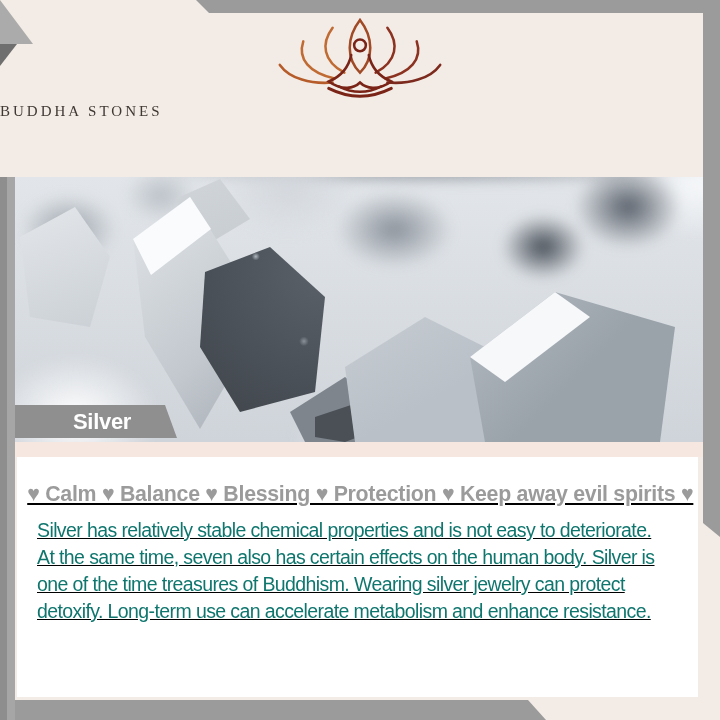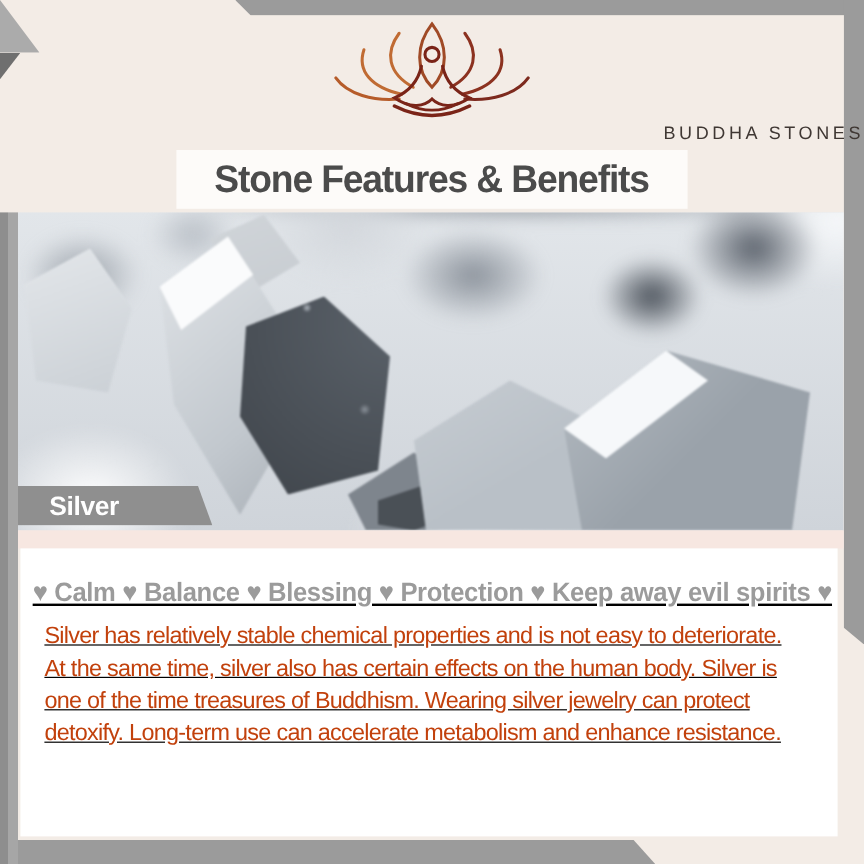--- a/index.html
+++ b/index.html
@@ -18,22 +18,22 @@
     clip-path:polygon(0 0,528px 0,546px 100%,0 100%);}
   .frame-left{left:0;top:177px;width:15px;height:543px;
     background:linear-gradient(90deg,#8e8e8e 0 7px,#a6a6a6 7px);}
   .frame-wedge{left:0;top:133px;width:33px;height:44px;background:#ababab;
     clip-path:polygon(0 0,100% 100%,0 100%);}
   .frame-fold{left:0;top:177px;width:17px;height:22px;background:#6f6f6f;
     clip-path:polygon(0 0,100% 0,0 100%);}
   
   .logo{position:absolute;left:270px;top:16px;width:180px;height:88px;}
   .brand{
-    position:absolute;left:0;top:103px;width:720px;text-align:right;
-    font-family:Liberation Sans, sans-serif;font-size:15px;letter-spacing:3px;
+    position:absolute;left:0;top:103px;width:720px;text-align:left;
+    font-family:Liberation Serif, serif;font-size:15px;letter-spacing:3px;
     color:#3f3733;
   }
   .title-band{
     position:absolute;left:147px;top:125px;width:426px;height:49px;
     background:#fdfbf9;display:flex;align-items:center;justify-content:center;
   }
   .title-band h1{
     margin:0;font-size:32px;font-weight:bold;color:#4b4b4b;
     letter-spacing:-1px;transform:scaleX(.97);white-space:nowrap;
   }
@@ -76,30 +76,31 @@
   .r6{clip-path:polygon(275px 235px,330px 200px,385px 240px,350px 265px,290px 265px);background:#7e858d;}
   .r8{clip-path:polygon(300px 240px,345px 225px,370px 250px,330px 265px,300px 260px);background:#4a5056;}
   .stone-label{
     position:absolute;left:0;top:228px;width:162px;height:33px;background:#8f8f8f;
     clip-path:polygon(0 0,150px 0,162px 100%,0 100%);
     display:flex;align-items:center;
   }
   .stone-label span{
     font-size:22px;font-weight:bold;color:#ffffff;padding-left:26px;
     letter-spacing:-.3px;
+    margin-left:32px;
   }
   
   .pink-strip{position:absolute;left:15px;top:442px;width:688px;height:15px;background:#f7e7e1;}
   .card{position:absolute;left:17px;top:457px;width:681px;height:240px;background:#ffffff;text-decoration:underline;}
   .benefits{
     margin-top:24px;text-align:center;white-space:nowrap;
     font-size:22px;font-weight:bold;color:#9b9b9b;letter-spacing:-.3px;
     transform:scaleX(.97);
   }
-  .body-text{margin:10px 0 0 20px;width:664px;color:#c2410c;}
+  .body-text{margin:10px 0 0 20px;width:664px;color:#0f766e;}
   .body-text div{
     white-space:nowrap;font-size:19.5px;letter-spacing:-.6px;line-height:27px;
   }
 </style>
 </head>
 <body>
 
 <div class="canvas">
 
   <div class="frame frame-top"></div>
@@ -124,23 +125,20 @@
       <path d="M172 50 C162 64 140 70 118 68" stroke="#7d2a1e" stroke-width="2.6"></path>
 
       <circle cx="90" cy="30" r="6" stroke="#7a2418" stroke-width="2.6"></circle>
       <path d="M81 40 C78 54 70 62 58 67 C72 77 84 74 90 68 C96 74 108 77 122 67 C110 62 102 54 99 40" stroke="#7a2418" stroke-width="2.6"></path>
       <path d="M58 74 Q90 90 122 74" stroke="#7a2418" stroke-width="3"></path>
       <path d="M68 72 Q90 83 112 72" stroke="#7a2418" stroke-width="2.4"></path>
     </g>
   </svg>
   <div class="brand">BUDDHA STONES</div>
 
-  <div class="title-band">
-    <h1>Stone Features &amp; Benefits</h1>
-  </div>
 
   <figure class="photo">
     <div class="photo-art">
       <div class="blur-bg"></div>
       <div class="rk r3"></div>
       <div class="rk r7"></div>
       <div class="rk r1"></div>
       <div class="rk r1h"></div>
       <div class="rk r2"></div>
       <div class="rk r6"></div>
@@ -153,19 +151,19 @@
       <span>Silver</span>
     </figcaption>
   </figure>
 
   <div class="pink-strip"></div>
 
   <section class="card">
     <div class="benefits">♥ Calm ♥ Balance ♥ Blessing ♥ Protection ♥ Keep away evil spirits ♥</div>
     <div class="body-text">
       <div>Silver has relatively stable chemical properties and is not easy to deteriorate.</div>
-      <div>At the same time, silver also has certain effects on the human body. Silver is</div>
+      <div>At the same time, seven also has certain effects on the human body. Silver is</div>
       <div>one of the time treasures of Buddhism. Wearing silver jewelry can protect</div>
       <div>detoxify. Long-term use can accelerate metabolism and enhance resistance.</div>
     </div>
   </section>
 
 </div>
 
 </body></html>

